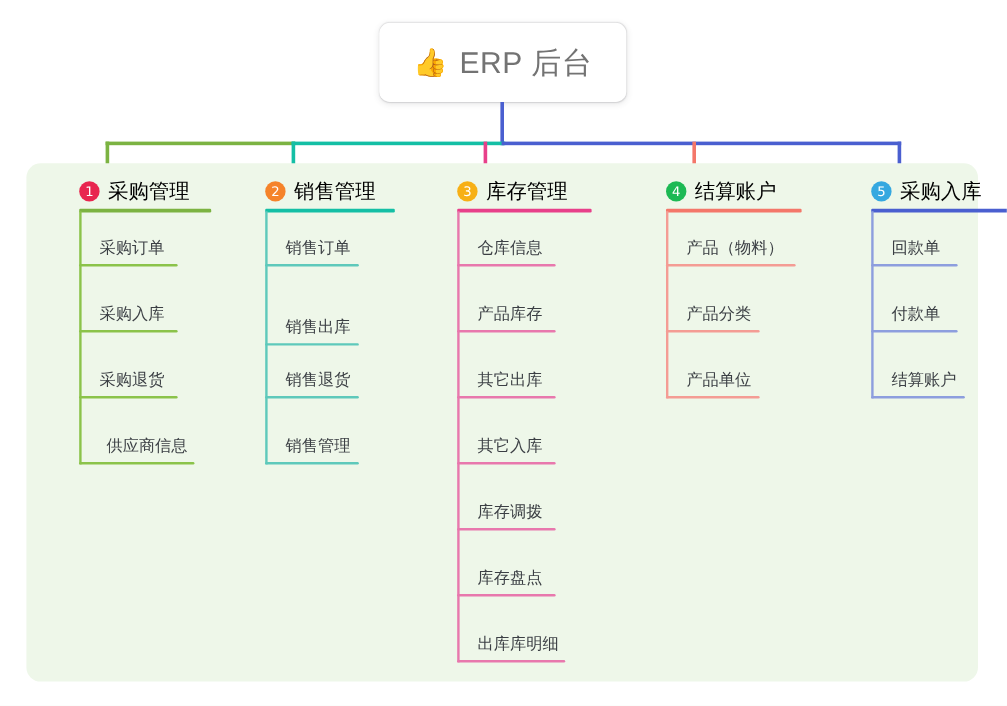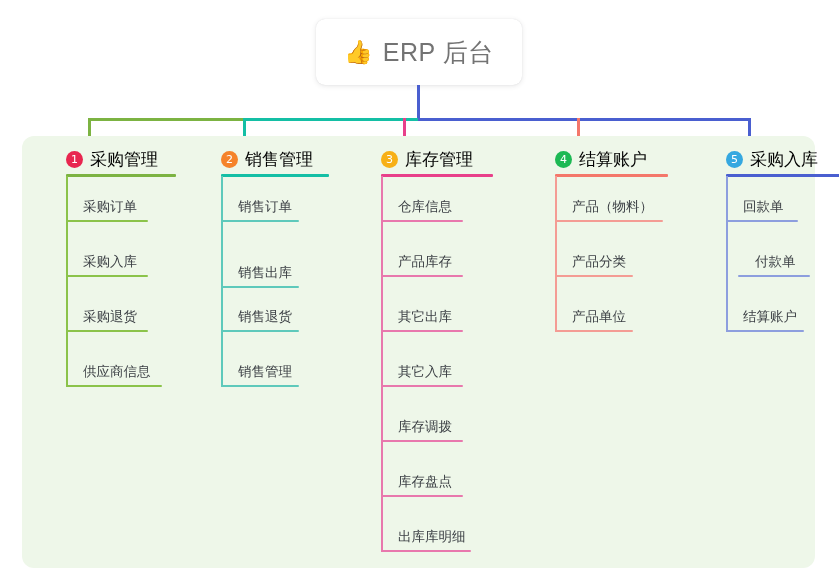--- a/index.html
+++ b/index.html
@@ -159,21 +159,21 @@
         <div class="leaf-rule" style="width: 82px; background: rgb(139, 195, 74);"></div>
       </div>
       <div class="leaf" style="top: 117px;">
         <div class="leaf-label">采购入库</div>
         <div class="leaf-rule" style="width: 82px; background: rgb(139, 195, 74);"></div>
       </div>
       <div class="leaf" style="top: 172px;">
         <div class="leaf-label">采购退货</div>
         <div class="leaf-rule" style="width: 82px; background: rgb(139, 195, 74);"></div>
       </div>
-      <div class="leaf" style="top: 227px;">
+      <div class="leaf" style="top: 227px; text-align: center;">
         <div class="leaf-label">供应商信息</div>
         <div class="leaf-rule" style="width: 96px; background: rgb(139, 195, 74);"></div>
       </div>
       <div class="trunk" style="top: 40px; height: 211px; background: rgb(139, 195, 74);"></div>
     </div>
     <div class="column" style="left: 181px;">
       <div class="col-header">
         <span class="badge" style="background: rgb(245, 131, 42);">2</span>
         <span class="col-title">销售管理</span>
       </div>
@@ -255,21 +255,21 @@
     <div class="column" style="left: 686px;">
       <div class="col-header">
         <span class="badge" style="background: rgb(53, 168, 224);">5</span>
         <span class="col-title">采购入库</span>
       </div>
       <div class="col-rule" style="width: 114px; background: rgb(74, 95, 208);"></div>
       <div class="leaf" style="top: 62px;">
         <div class="leaf-label">回款单</div>
         <div class="leaf-rule" style="width: 72px; background: rgb(141, 158, 222);"></div>
       </div>
-      <div class="leaf" style="top: 117px; padding-left: 12px;">
+      <div class="leaf" style="top: 117px;">
         <div class="leaf-label">付款单</div>
         <div class="leaf-rule" style="width: 72px; background: rgb(141, 158, 222);"></div>
       </div>
       <div class="leaf" style="top: 172px;">
         <div class="leaf-label">结算账户</div>
         <div class="leaf-rule" style="width: 78px; background: rgb(141, 158, 222);"></div>
       </div>
       <div class="trunk" style="top: 40px; height: 156px; background: rgb(141, 158, 222);"></div>
     </div>
   </div>

